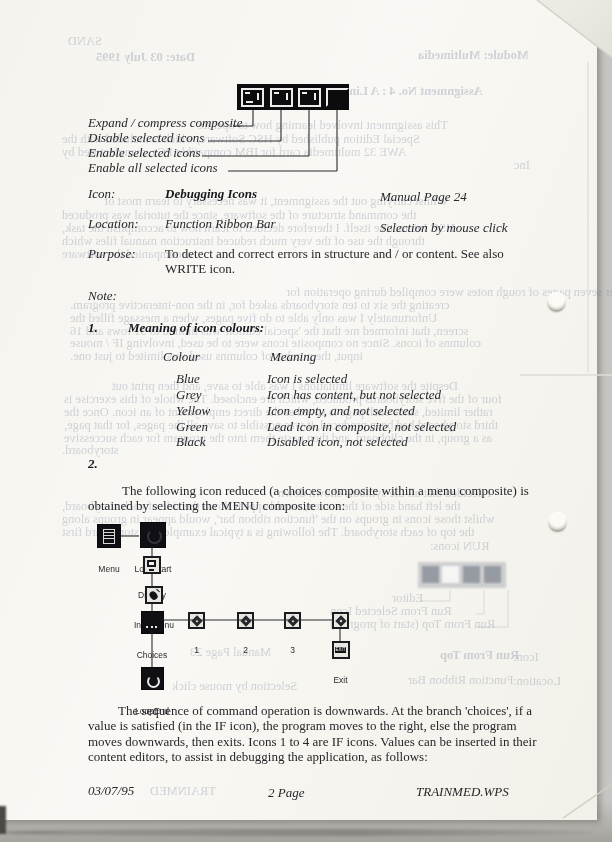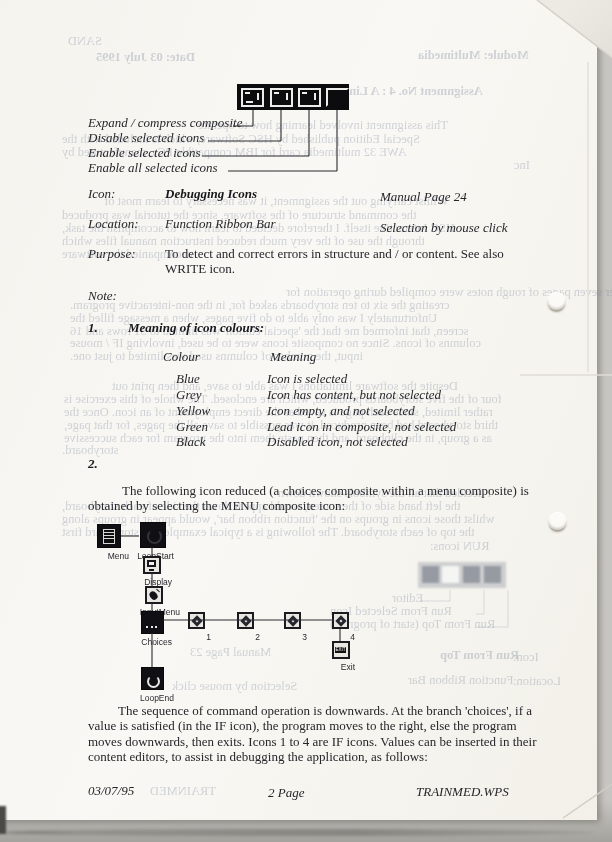--- a/index.html
+++ b/index.html
@@ -39,21 +39,21 @@
   .gi-stand{position:absolute;left:4px;bottom:1px;width:5px;height:2px;background:#15151a;}
   .gi-mouse{position:absolute;left:3px;top:3px;width:7px;height:9px;background:#121217;border-radius:50% 50% 45% 45%;transform:rotate(-38deg);}
   .gi-tail{position:absolute;right:1px;top:2px;width:4px;height:1px;background:#121217;transform:rotate(40deg);}
   .gi-dots{position:absolute;left:4px;bottom:5px;width:13px;height:2px;
      background:repeating-linear-gradient(90deg,#e8e8e6 0 2px,transparent 2px 4.5px);}
   .gi-dia{position:absolute;left:2.5px;top:2.5px;width:8px;height:8px;background:#26262e;transform:rotate(45deg);}
   .gi-dia::after{content:"";position:absolute;left:3px;top:3px;width:2px;height:2px;background:#efefec;}
   .gi-exit{position:absolute;left:1.5px;top:4px;width:11px;height:5.5px;background:#111;color:#fff;
      font-size:4.5px;line-height:5.5px;text-align:center;font-family:"Liberation Sans",sans-serif;}
   .gi-arc{position:absolute;left:5px;top:7px;width:9px;height:9px;border:2px solid #e8e8e6;border-radius:50%;border-top-color:transparent;}
-  .nlabel{margin-top:4px;text-align:right;}
+  .nlabel{margin-top:17px;}
   
   .ghost{position:absolute;white-space:nowrap;transform:scaleX(-1);color:#6f7c96;opacity:.30;
          filter:blur(.45px);font-size:12.5px;}
   .ghost.gb{font-weight:bold;}
   .gstrip{position:absolute;left:418px;top:562px;width:88px;height:26px;background:rgba(120,128,142,.32);filter:blur(1px);}
   .gstrip i{position:absolute;top:4px;width:17px;height:17px;background:rgba(85,92,106,.45);}
   .gstrip i.w{background:rgba(250,250,248,.9);}
   .hole{position:absolute;width:19px;height:18px;border-radius:50%;background:#fbfaf6;
         box-shadow:0 3px 2px -1px rgba(95,88,76,.55),inset 0 1px 1px #fff,inset 0 -2px 2px rgba(140,132,118,.35);}
   .streak{position:absolute;left:4px;top:829px;width:590px;height:7px;border-radius:50%;

